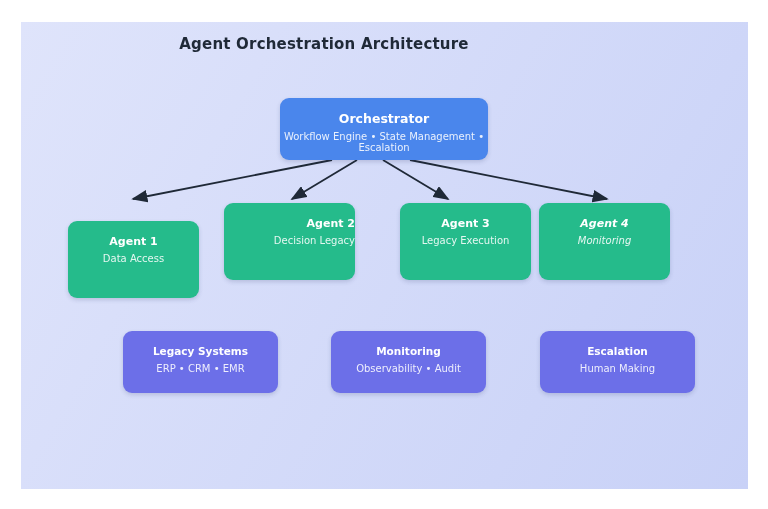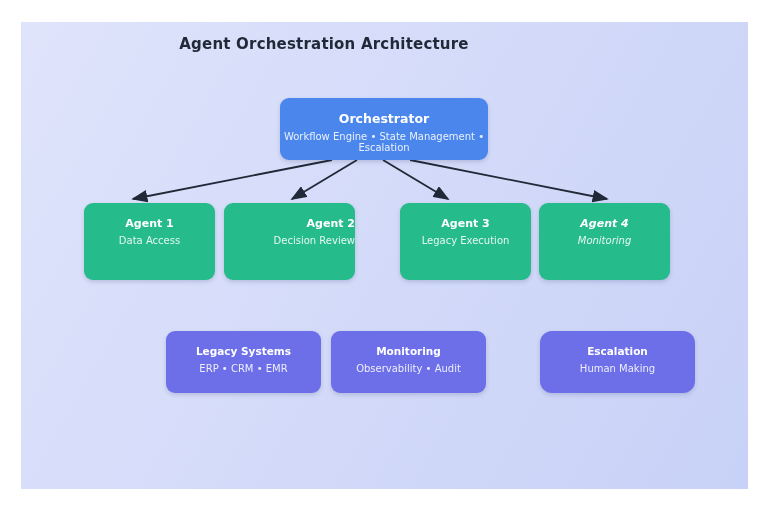--- a/index.html
+++ b/index.html
@@ -60,33 +60,33 @@
     background: var(--orchestrator, #4a86ec);
     padding-top: 13px;
   }
   .orchestrator .node-title { font-size: 12.5px; text-align: center; }
   .agent {
     top: 203px; width: 131px; height: 77px;
     background: var(--agent, #25bb8b);
     padding-top: 13px;
   }
   .agent .node-title { font-size: 11px; line-height: 15px; }
-  .agent-1 { left: 84px; }
+  .agent-1 { left: 68px; margin-top: 18px; }
   .agent-2 { left: 224px; align-items: flex-end; }
   .agent-3 { left: 400px; text-align: center; }
   .agent-4 { left: 539px; font-style: italic; }
   .system {
     top: 331px; width: 155px; height: 62px;
     background: var(--system, #6c6fe8);
     padding-top: 13px;
   }
   .system .node-title { font-size: 10.5px; line-height: 15px; }
-  .system-1 { left: 123px; margin-left: 43px; }
+  .system-1 { left: 123px; }
   .system-2 { left: 331px; }
-  .system-3 { left: 540px; border-radius: 12px; }
+  .system-3 { left: 540px; }
   svg.arrows {
     position: absolute;
     left: 0; top: 0;
     width: 768px; height: 509px;
     pointer-events: none;
   }
 </style>
 </head>
 <body>
 
@@ -113,21 +113,21 @@
     <div class="node-title">Orchestrator</div>
     <div class="node-sub">Workflow Engine • State Management • Escalation</div>
   </div>
 
   <div class="node agent agent-1">
     <div class="node-title">Agent 1</div>
     <div class="node-sub">Data Access</div>
   </div>
   <div class="node agent agent-2">
     <div class="node-title">Agent 2</div>
-    <div class="node-sub">Decision Review</div>
+    <div class="node-sub">Decision Legacy</div>
   </div>
   <div class="node agent agent-3">
     <div class="node-title">Agent 3</div>
     <div class="node-sub">Legacy Execution</div>
   </div>
   <div class="node agent agent-4">
     <div class="node-title">Agent 4</div>
     <div class="node-sub">Monitoring</div>
   </div>
 

